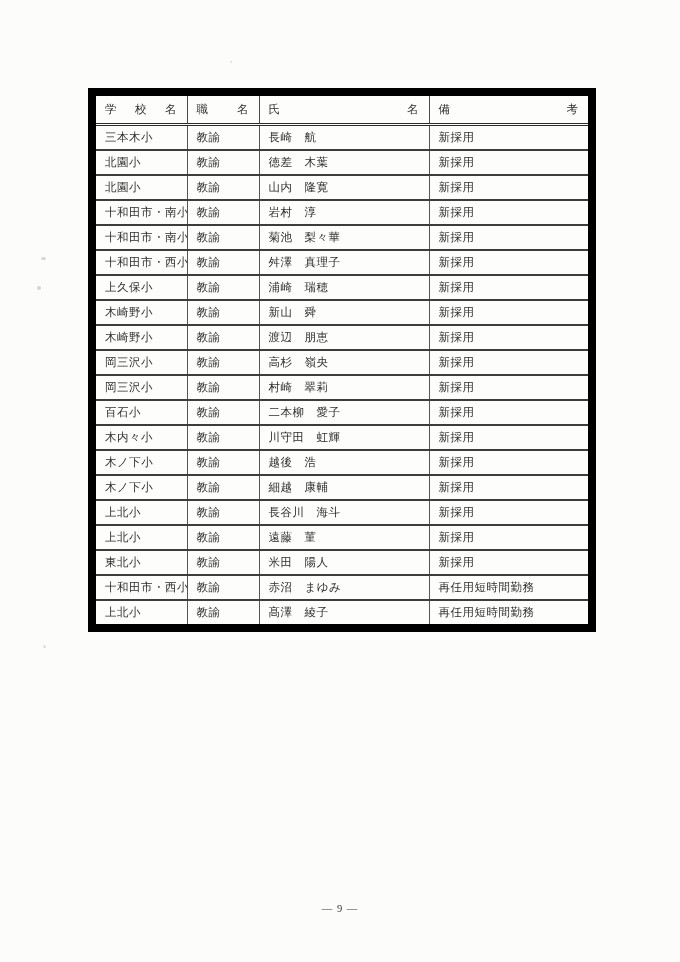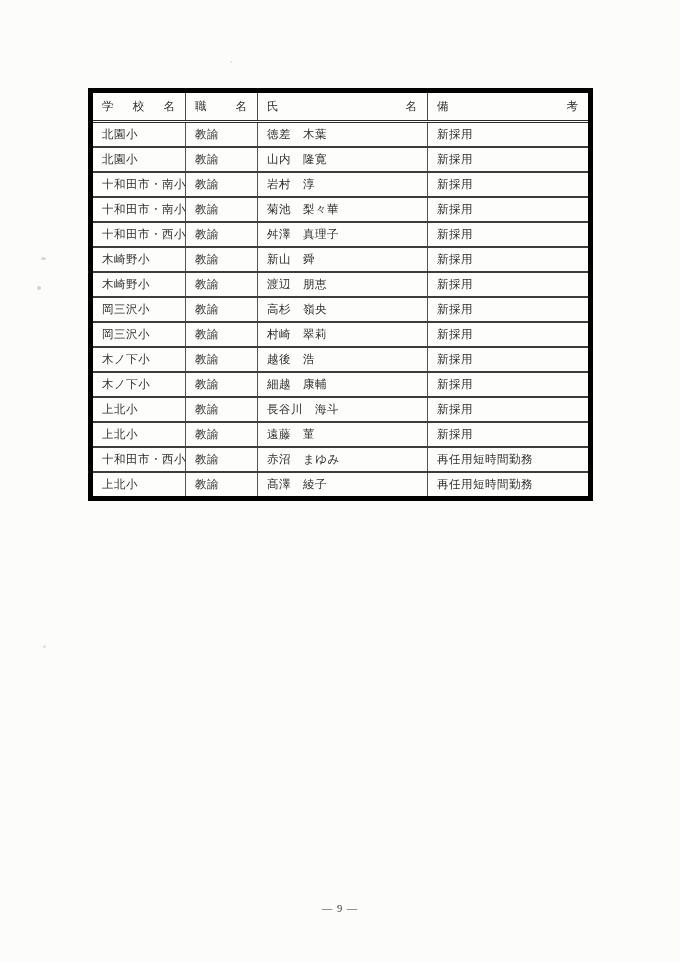--- a/index.html
+++ b/index.html
@@ -16,21 +16,21 @@
     font-family: "Liberation Serif", "DejaVu Serif", serif;
     color: #2e2e2e;
   }
   table.staff-table {
     position: absolute;
     left: 88px;
     top: 88px;
     width: 500px;
     border-collapse: collapse;
     table-layout: fixed;
-    border: 5px solid #000000;
+    border: 8px solid #000000;
     background: #fdfdfc;
   }
   col.c-school  { width: 95px; }
   col.c-title   { width: 72px; }
   col.c-name    { width: 170px; }
   col.c-remarks { width: 163px; }
   th {
     height: 27px;
     font-weight: normal;
     font-size: 11.5px;
@@ -94,20 +94,26 @@
     <thead>
       <tr>
         <th>学校名</th>
         <th>職名</th>
         <th>氏名</th>
         <th>備考</th>
       </tr>
     </thead>
     <tbody>
 
+    <tr>
+          <td>三本木小</td>
+          <td>教諭</td>
+          <td>長崎　航</td>
+          <td>新採用</td>
+        </tr>
         <tr>
           <td>北園小</td>
           <td>教諭</td>
           <td>徳差　木葉</td>
           <td>新採用</td>
         </tr>
         <tr>
           <td>北園小</td>
           <td>教諭</td>
           <td>山内　隆寛</td>
@@ -125,20 +131,26 @@
           <td>菊池　梨々華</td>
           <td>新採用</td>
         </tr>
         <tr>
           <td>十和田市・西小</td>
           <td>教諭</td>
           <td>舛澤　真理子</td>
           <td>新採用</td>
         </tr>
         <tr>
+          <td>上久保小</td>
+          <td>教諭</td>
+          <td>浦崎　瑞穂</td>
+          <td>新採用</td>
+        </tr>
+        <tr>
           <td>木崎野小</td>
           <td>教諭</td>
           <td>新山　舜</td>
           <td>新採用</td>
         </tr>
         <tr>
           <td>木崎野小</td>
           <td>教諭</td>
           <td>渡辺　朋恵</td>
           <td>新採用</td>
@@ -149,20 +161,32 @@
           <td>高杉　嶺央</td>
           <td>新採用</td>
         </tr>
         <tr>
           <td>岡三沢小</td>
           <td>教諭</td>
           <td>村崎　翠莉</td>
           <td>新採用</td>
         </tr>
         <tr>
+          <td>百石小</td>
+          <td>教諭</td>
+          <td>二本柳　愛子</td>
+          <td>新採用</td>
+        </tr>
+        <tr>
+          <td>木内々小</td>
+          <td>教諭</td>
+          <td>川守田　虹輝</td>
+          <td>新採用</td>
+        </tr>
+        <tr>
           <td>木ノ下小</td>
           <td>教諭</td>
           <td>越後　浩</td>
           <td>新採用</td>
         </tr>
         <tr>
           <td>木ノ下小</td>
           <td>教諭</td>
           <td>細越　康輔</td>
           <td>新採用</td>
@@ -170,20 +194,26 @@
         <tr>
           <td>上北小</td>
           <td>教諭</td>
           <td>長谷川　海斗</td>
           <td>新採用</td>
         </tr>
         <tr>
           <td>上北小</td>
           <td>教諭</td>
           <td>遠藤　菫</td>
+          <td>新採用</td>
+        </tr>
+        <tr>
+          <td>東北小</td>
+          <td>教諭</td>
+          <td>米田　陽人</td>
           <td>新採用</td>
         </tr>
         <tr>
           <td>十和田市・西小</td>
           <td>教諭</td>
           <td>赤沼　まゆみ</td>
           <td>再任用短時間勤務</td>
         </tr>
         <tr>
           <td>上北小</td>

